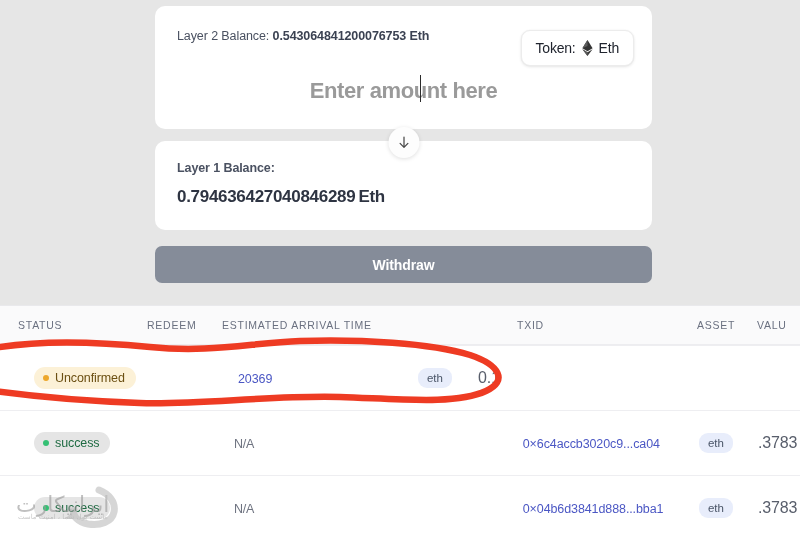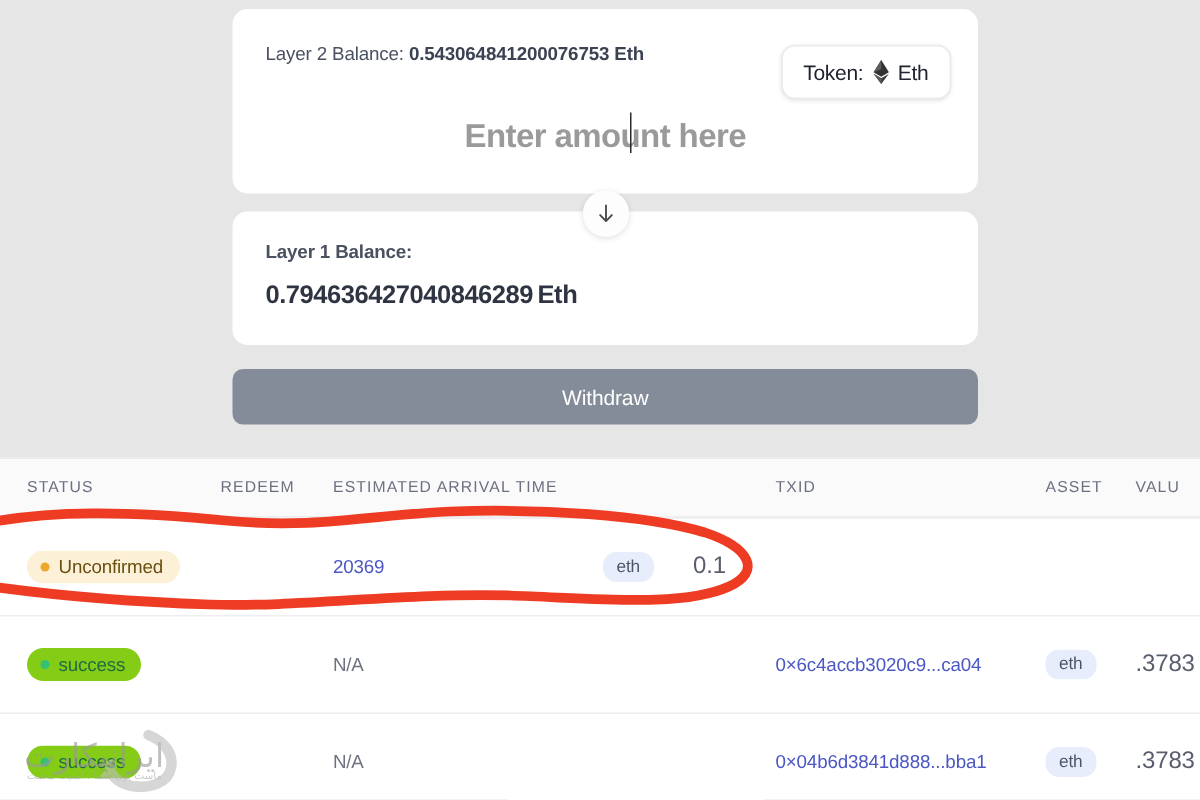--- a/index.html
+++ b/index.html
@@ -146,21 +146,21 @@
   
   .withdraw-btn {
     margin-top: 16px;
     width: 100%;
     height: 37px;
     background: #858c99;
     border: none;
     border-radius: 7px;
     color: #ffffff;
     font-size: 14px;
-    font-weight: 400;
+    font-weight: 700;
     font-family: "Liberation Sans", sans-serif;
     letter-spacing: -0.1px;
     cursor: default;
   }
 
   
   .tx-table {
     position: absolute;
     left: 0;
     top: 305px;
@@ -183,21 +183,21 @@
     justify-content: space-between;
   }
   .tx-head .cell {
     font-size: 10.5px;
     letter-spacing: 0.75px;
     color: #6a7080;
     font-weight: 400;
     text-transform: uppercase;
   }
 
-  .tx-body-row { height: 65px; }
+  .tx-body-row { height: 65px; padding-left: 16px; }
 
   .cell { padding: 0 2px; overflow: hidden; white-space: nowrap; }
   .c-status  { width: 145px; padding-left: 18px; }
   .c-redeem  { width:  75px; }
   .c-eta     { width: 295px; }
   .c-txid    { width: 180px; }
   .c-asset   { width:  60px; }
   .c-value   { width:  45px; }
 
   .badge {
@@ -208,21 +208,21 @@
     padding: 4px 11px 4px 9px;
     font-size: 12.5px;
     letter-spacing: -0.1px;
   }
   .badge .dot {
     width: 6px; height: 6px; border-radius: 50%;
     flex: 0 0 auto;
   }
   .badge-unconfirmed { background: #fcf1d7; color: #6b4f12; }
   .badge-unconfirmed .dot { background: #eda72b; }
-  .badge-success { background: #84cc16; color: #1f6b43; }
+  .badge-success { background: #e5e5e5; color: #1f6b43; }
   .badge-success .dot { background: #35c074; }
 
   .muted { font-size: 12.5px; color: #6e7380; letter-spacing: -0.1px; }
   .eta-text { font-size: 12.5px; color: #6e7380; letter-spacing: -0.15px; }
 
   .txid-link {
     font-size: 12.5px;
     color: #4b57c4;
     text-decoration: none;
     letter-spacing: -0.1px;

